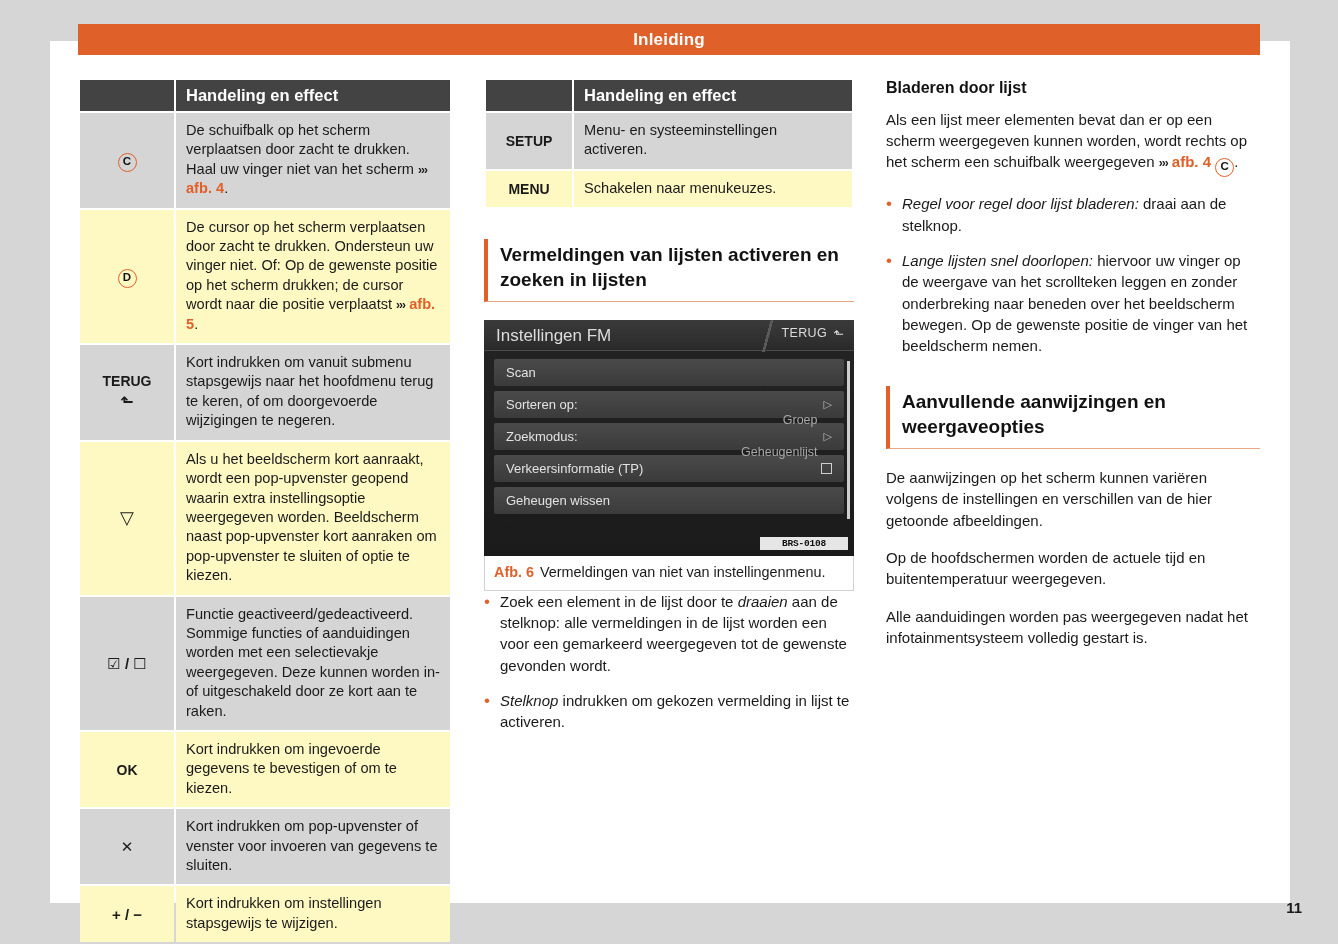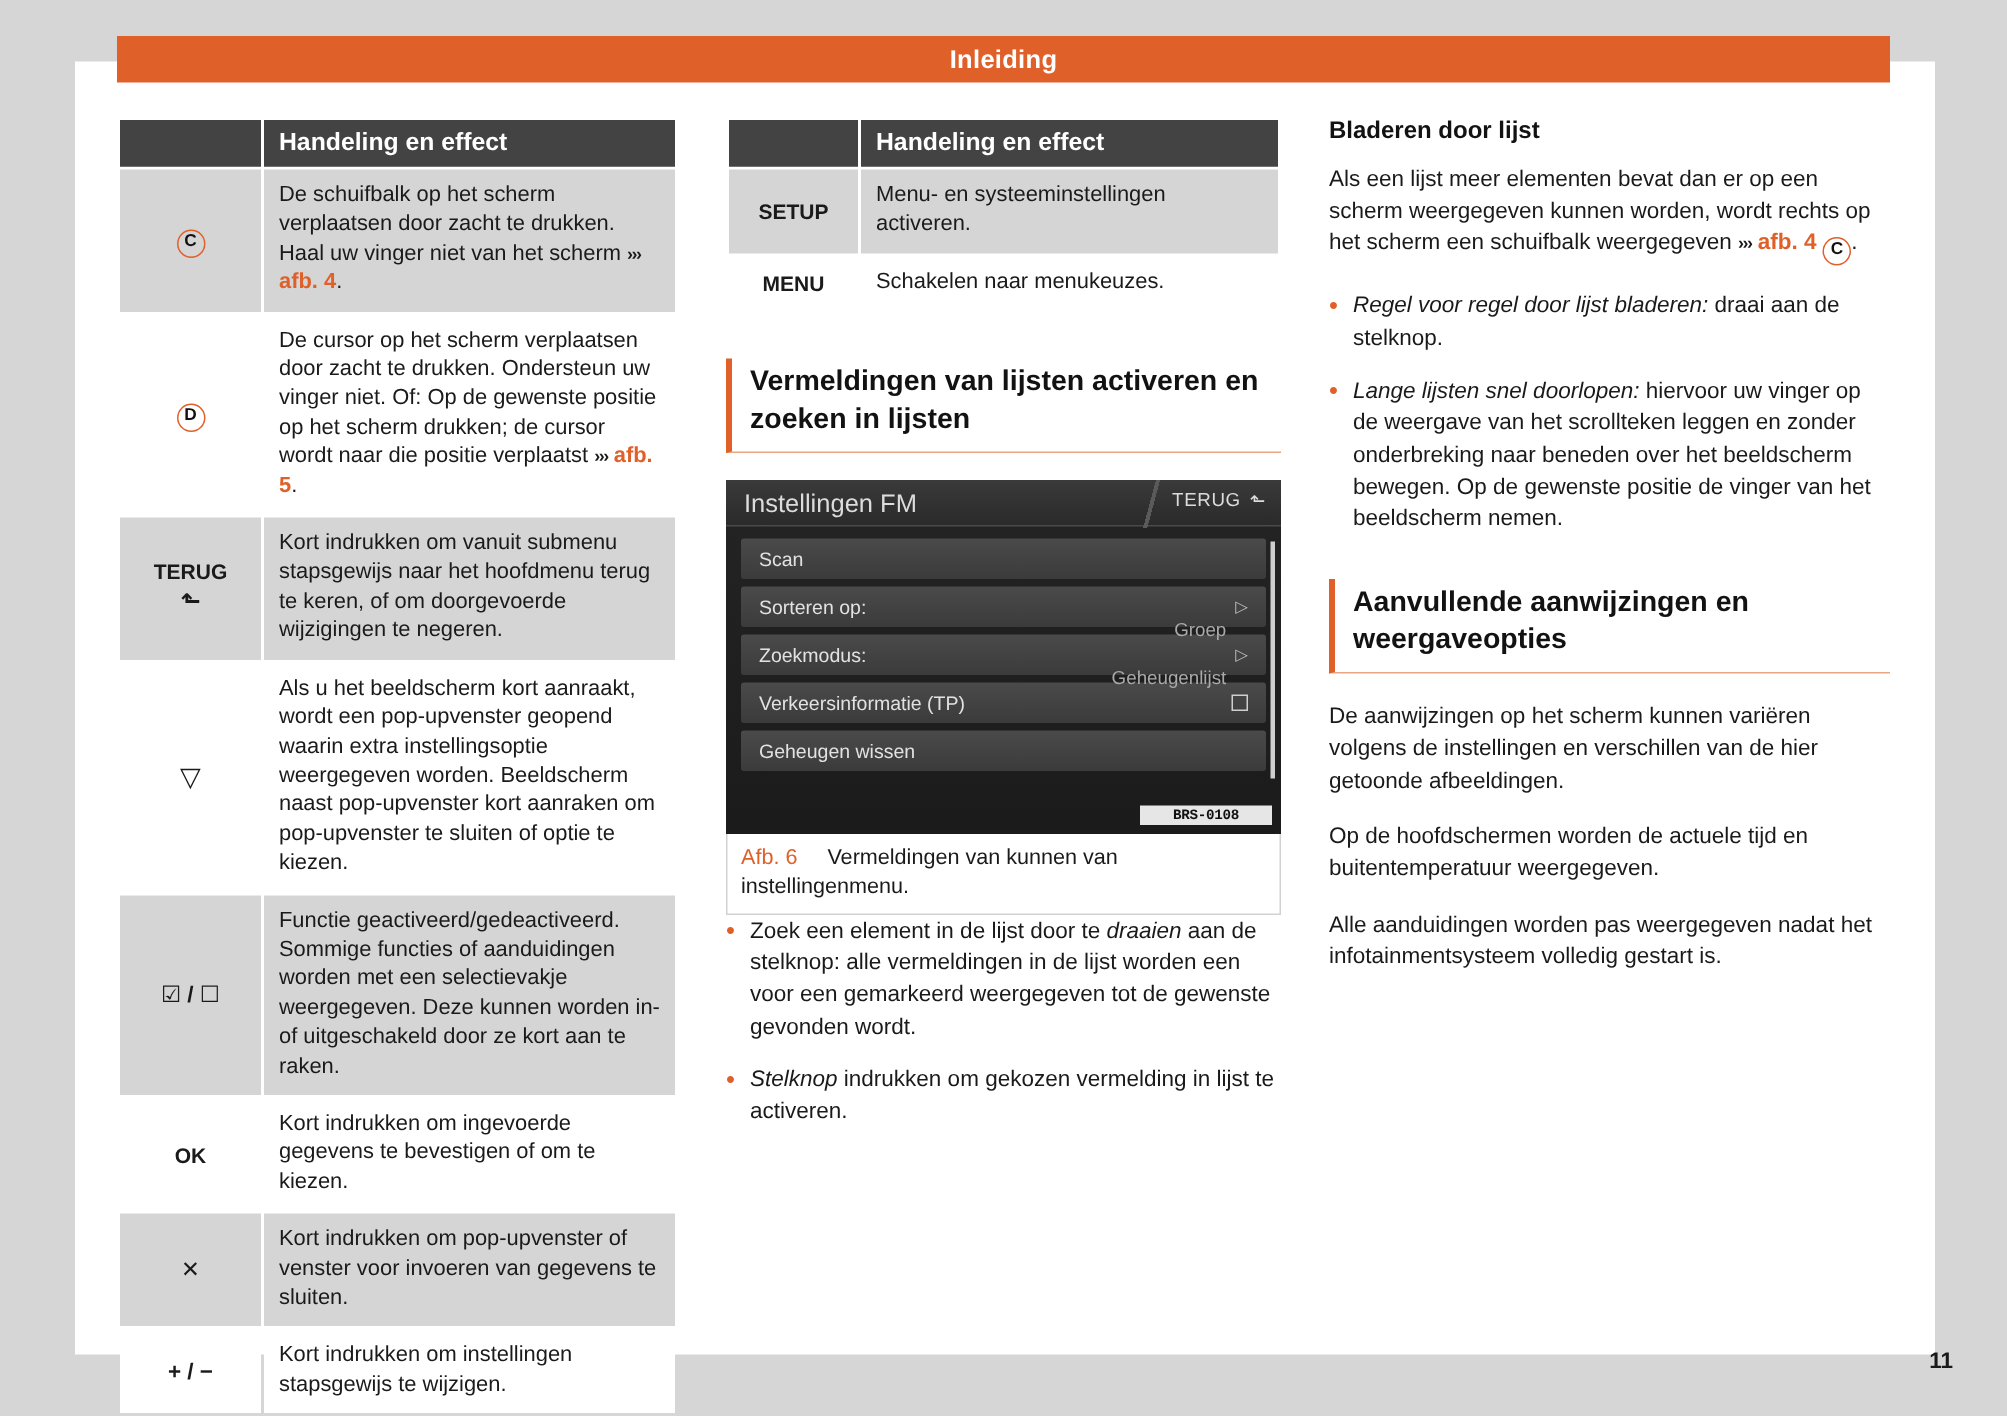--- a/index.html
+++ b/index.html
@@ -46,21 +46,21 @@
   .tbl .key{
     width:86px;text-align:center;
     font-size:14px;font-weight:bold;color:#1a1a1a;
     padding:8px 4px;
   }
   .tbl td.val{
     font-size:14.6px;line-height:1.33;color:#1a1a1a;
     padding:8px 10px 9px 10px;
   }
   .r-dark .key,.r-dark .val{background:#d5d5d5;}
-  .r-light .key,.r-light .val{background:#ffffff;}
+  .r-light .key,.r-light .val{background:#fef9c3;}
 
   .t2 .key{width:78px;}
 
   
   .circ{
     display:inline-block;width:17px;height:17px;line-height:15px;
     border:1.6px solid #e0602a;border-radius:50%;
     font-size:11.5px;font-weight:bold;color:#111;text-align:center;
     font-family:"Liberation Sans",sans-serif;
     vertical-align:-3px;
@@ -149,21 +149,21 @@
     position:absolute;right:6px;bottom:6px;
     background:#e6e6e6;color:#111;font-size:9.5px;font-weight:bold;
     padding:1px 22px;font-family:"Liberation Mono","DejaVu Sans Mono",monospace;
     letter-spacing:-.2px;
   }
   .caption{
     border:1px solid #d2d2d2;border-top:none;
     padding:7px 9px 8px 9px;
     font-size:14.4px;line-height:1.32;color:#1a1a1a;
   }
-  .caption .lbl{color:#e0602a;font-weight:normal;margin-right:20px;}
+  .caption .lbl{color:#e0602a;font-weight:bold;margin-right:6px;}
 </style>
 </head>
 <body>
 
 <div class="page"></div>
 
 <div class="header-bar">
   <span class="header-title">Inleiding</span>
 </div>
 
@@ -284,21 +284,21 @@
           <span class="lbl">Verkeersinformatie (TP)</span>
           <span class="box"></span>
         </div>
         <div class="row">
           <span class="lbl">Geheugen wissen</span>
         </div>
       </div>
       <div class="watermark">BRS-0108</div>
     </div>
     <div class="caption">
-      <span class="lbl">Afb. 6</span><span>Vermeldingen van kunnen van instellingenmenu.</span>
+      <span class="lbl">Afb. 6</span><span>Vermeldingen van niet van instellingenmenu.</span>
     </div>
   </div>
 
 
   <ul class="bul">
     <li><span>Zoek een element in de lijst door te </span><em>draaien</em><span> aan de stelknop: alle vermeldingen in de lijst worden een voor een gemarkeerd weergegeven tot de gewenste gevonden wordt.</span></li>
     <li><em>Stelknop</em><span> indrukken om gekozen vermelding in lijst te activeren.</span></li>
   </ul>
 </div>
 

